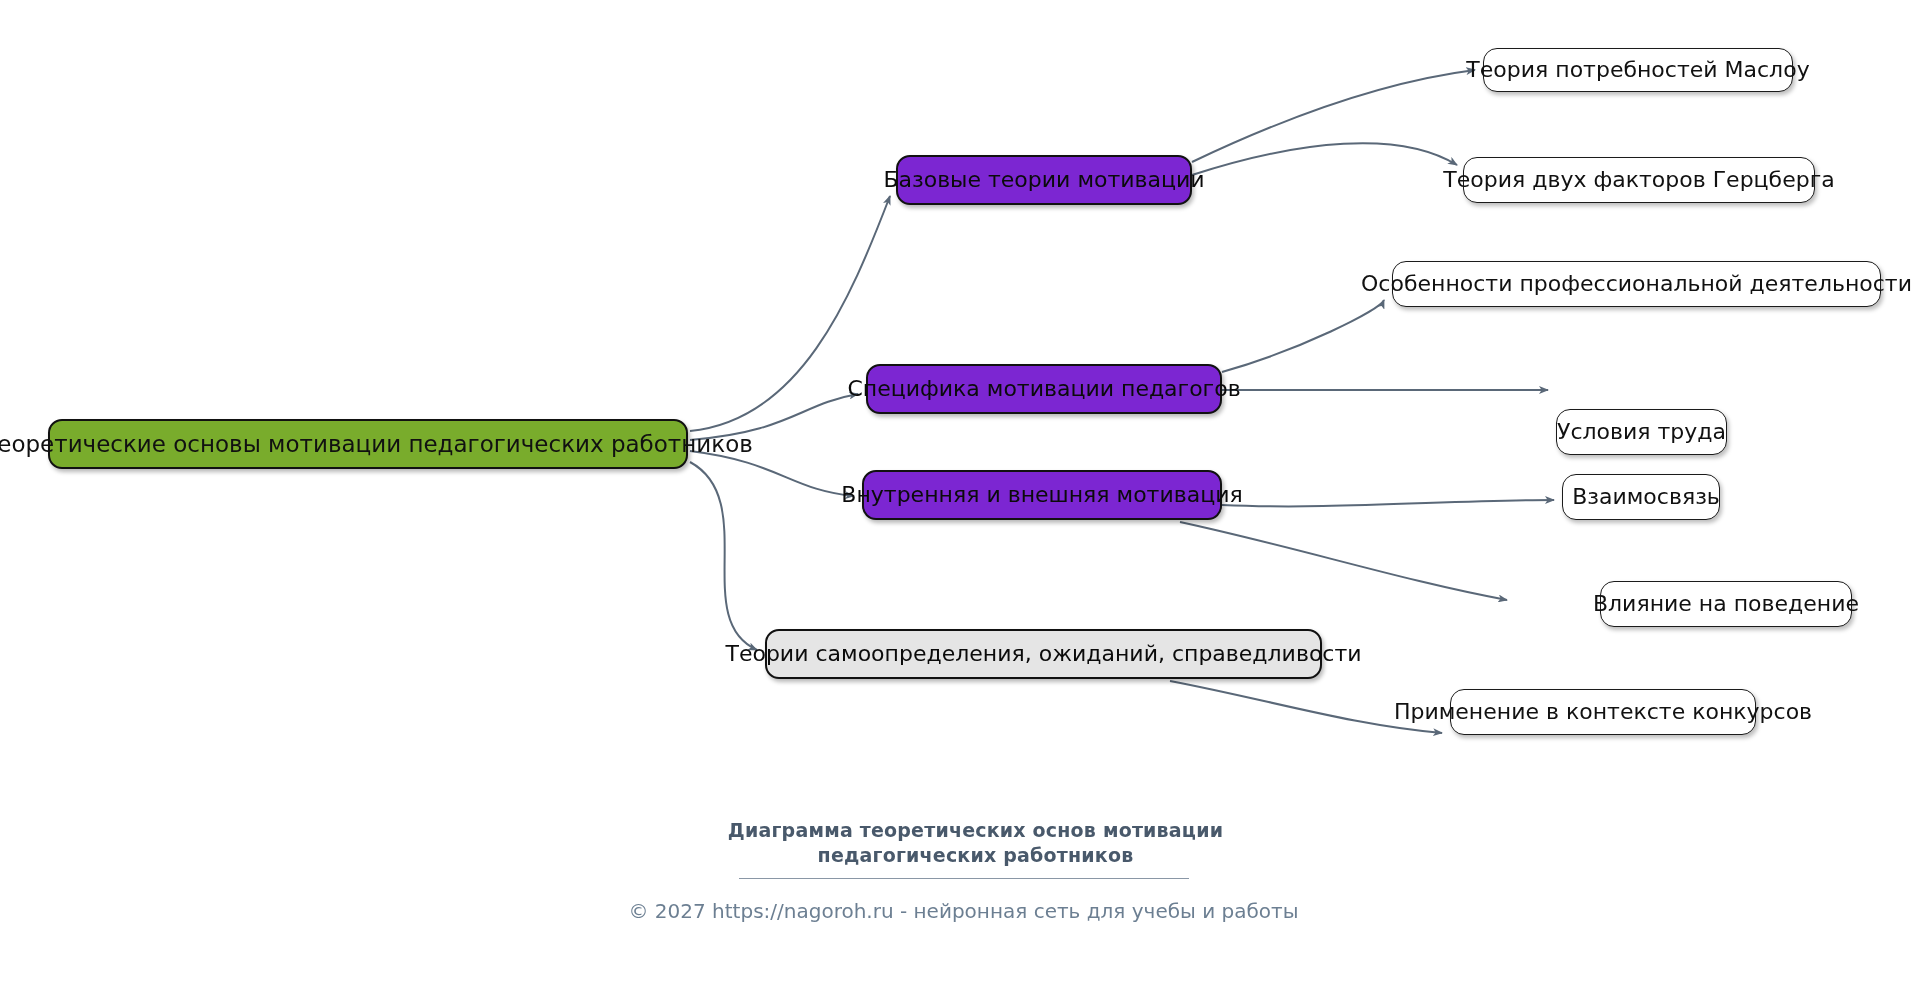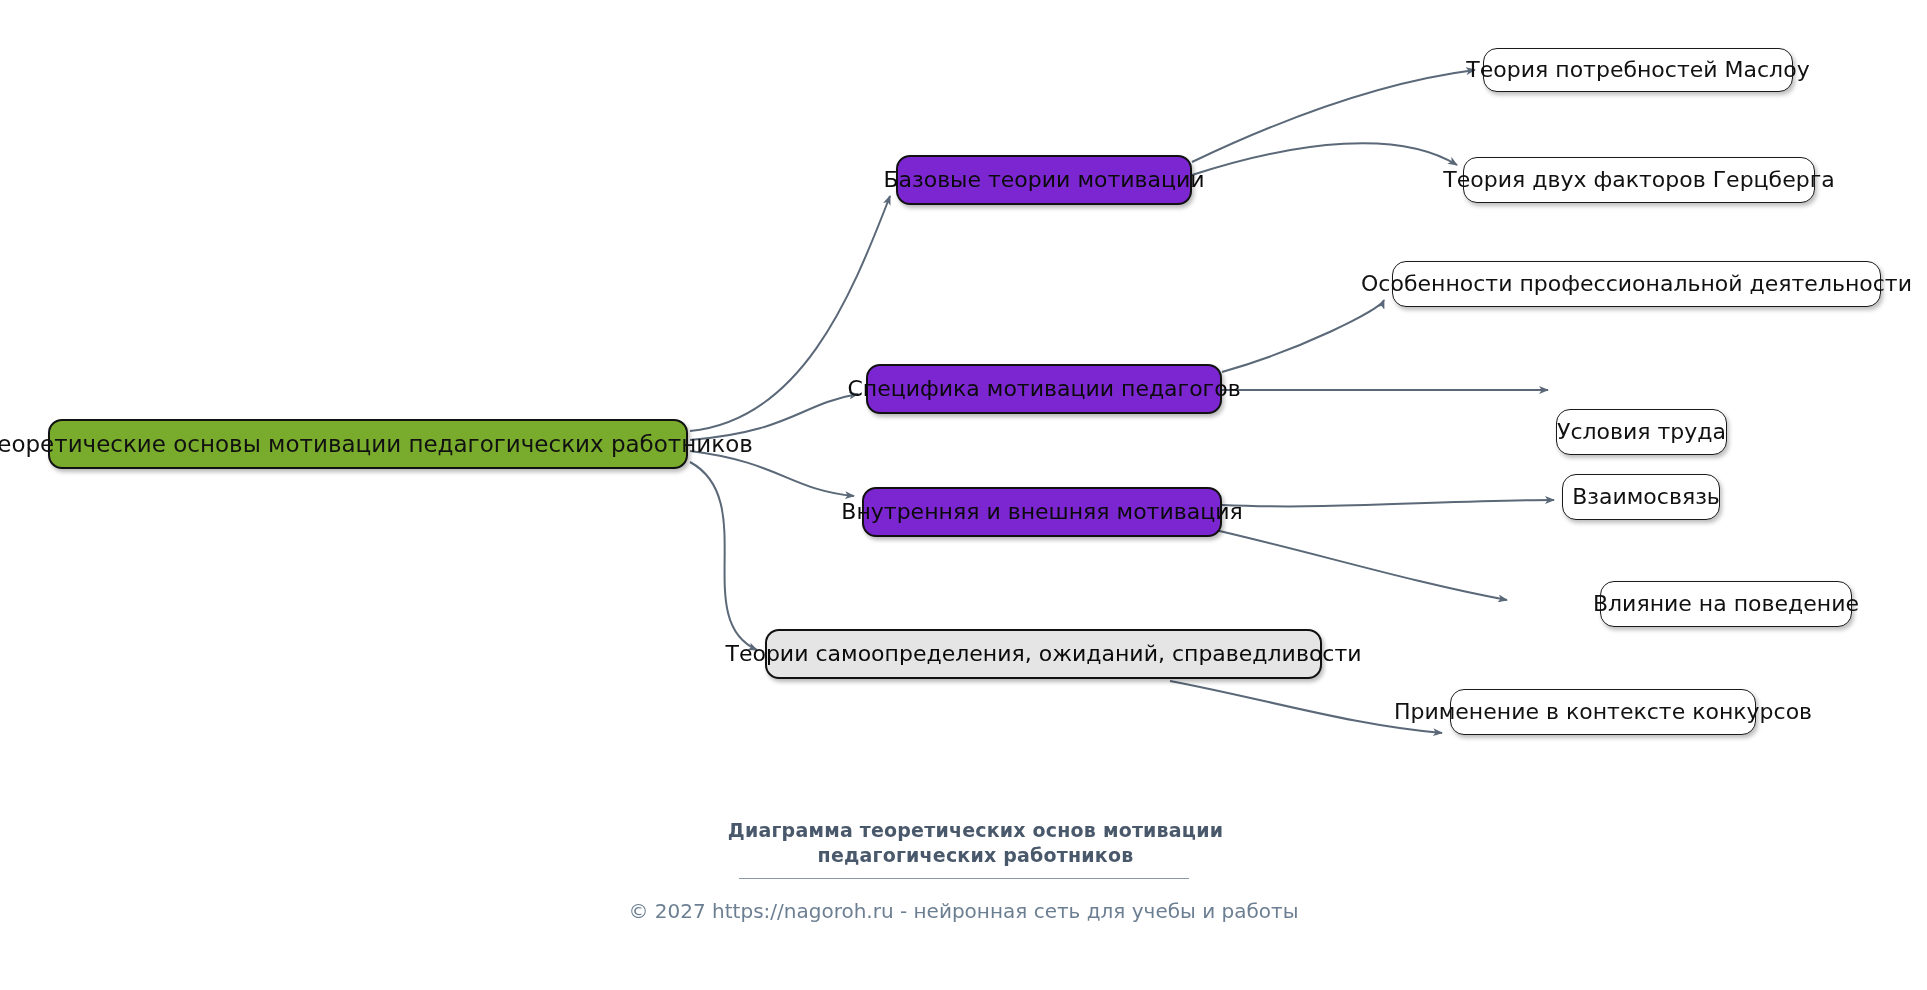--- a/index.html
+++ b/index.html
@@ -123,21 +123,21 @@
     </div>
 
   <div class="node node-branch" style="left: 896px; top: 155px; width: 296px; height: 50px; background: rgb(124, 38, 210);">
       <span>Базовые теории мотивации</span>
     </div>
 
   <div class="node node-branch" style="left: 866px; top: 364px; width: 356px; height: 50px; background: rgb(124, 38, 210);">
       <span>Специфика мотивации педагогов</span>
     </div>
 
-  <div class="node node-branch" style="left: 862px; top: 470px; width: 360px; height: 50px; background: rgb(124, 38, 210); margin-top: 17px;">
+  <div class="node node-branch" style="left: 862px; top: 470px; width: 360px; height: 50px; background: rgb(124, 38, 210);">
       <span>Внутренняя и внешняя мотивация</span>
     </div>
 
   <div class="node node-branch" style="left: 765px; top: 629px; width: 557px; height: 50px; background: #e5e5e5; text-align: right;">
       <span>Теории самоопределения, ожиданий, справедливости</span>
     </div>
 
   <div class="node node-leaf" style="left: 1483px; top: 48px; width: 310px; height: 44px; background: rgb(255, 255, 255);">
       <span>Теория потребностей Маслоу</span>
     </div>

